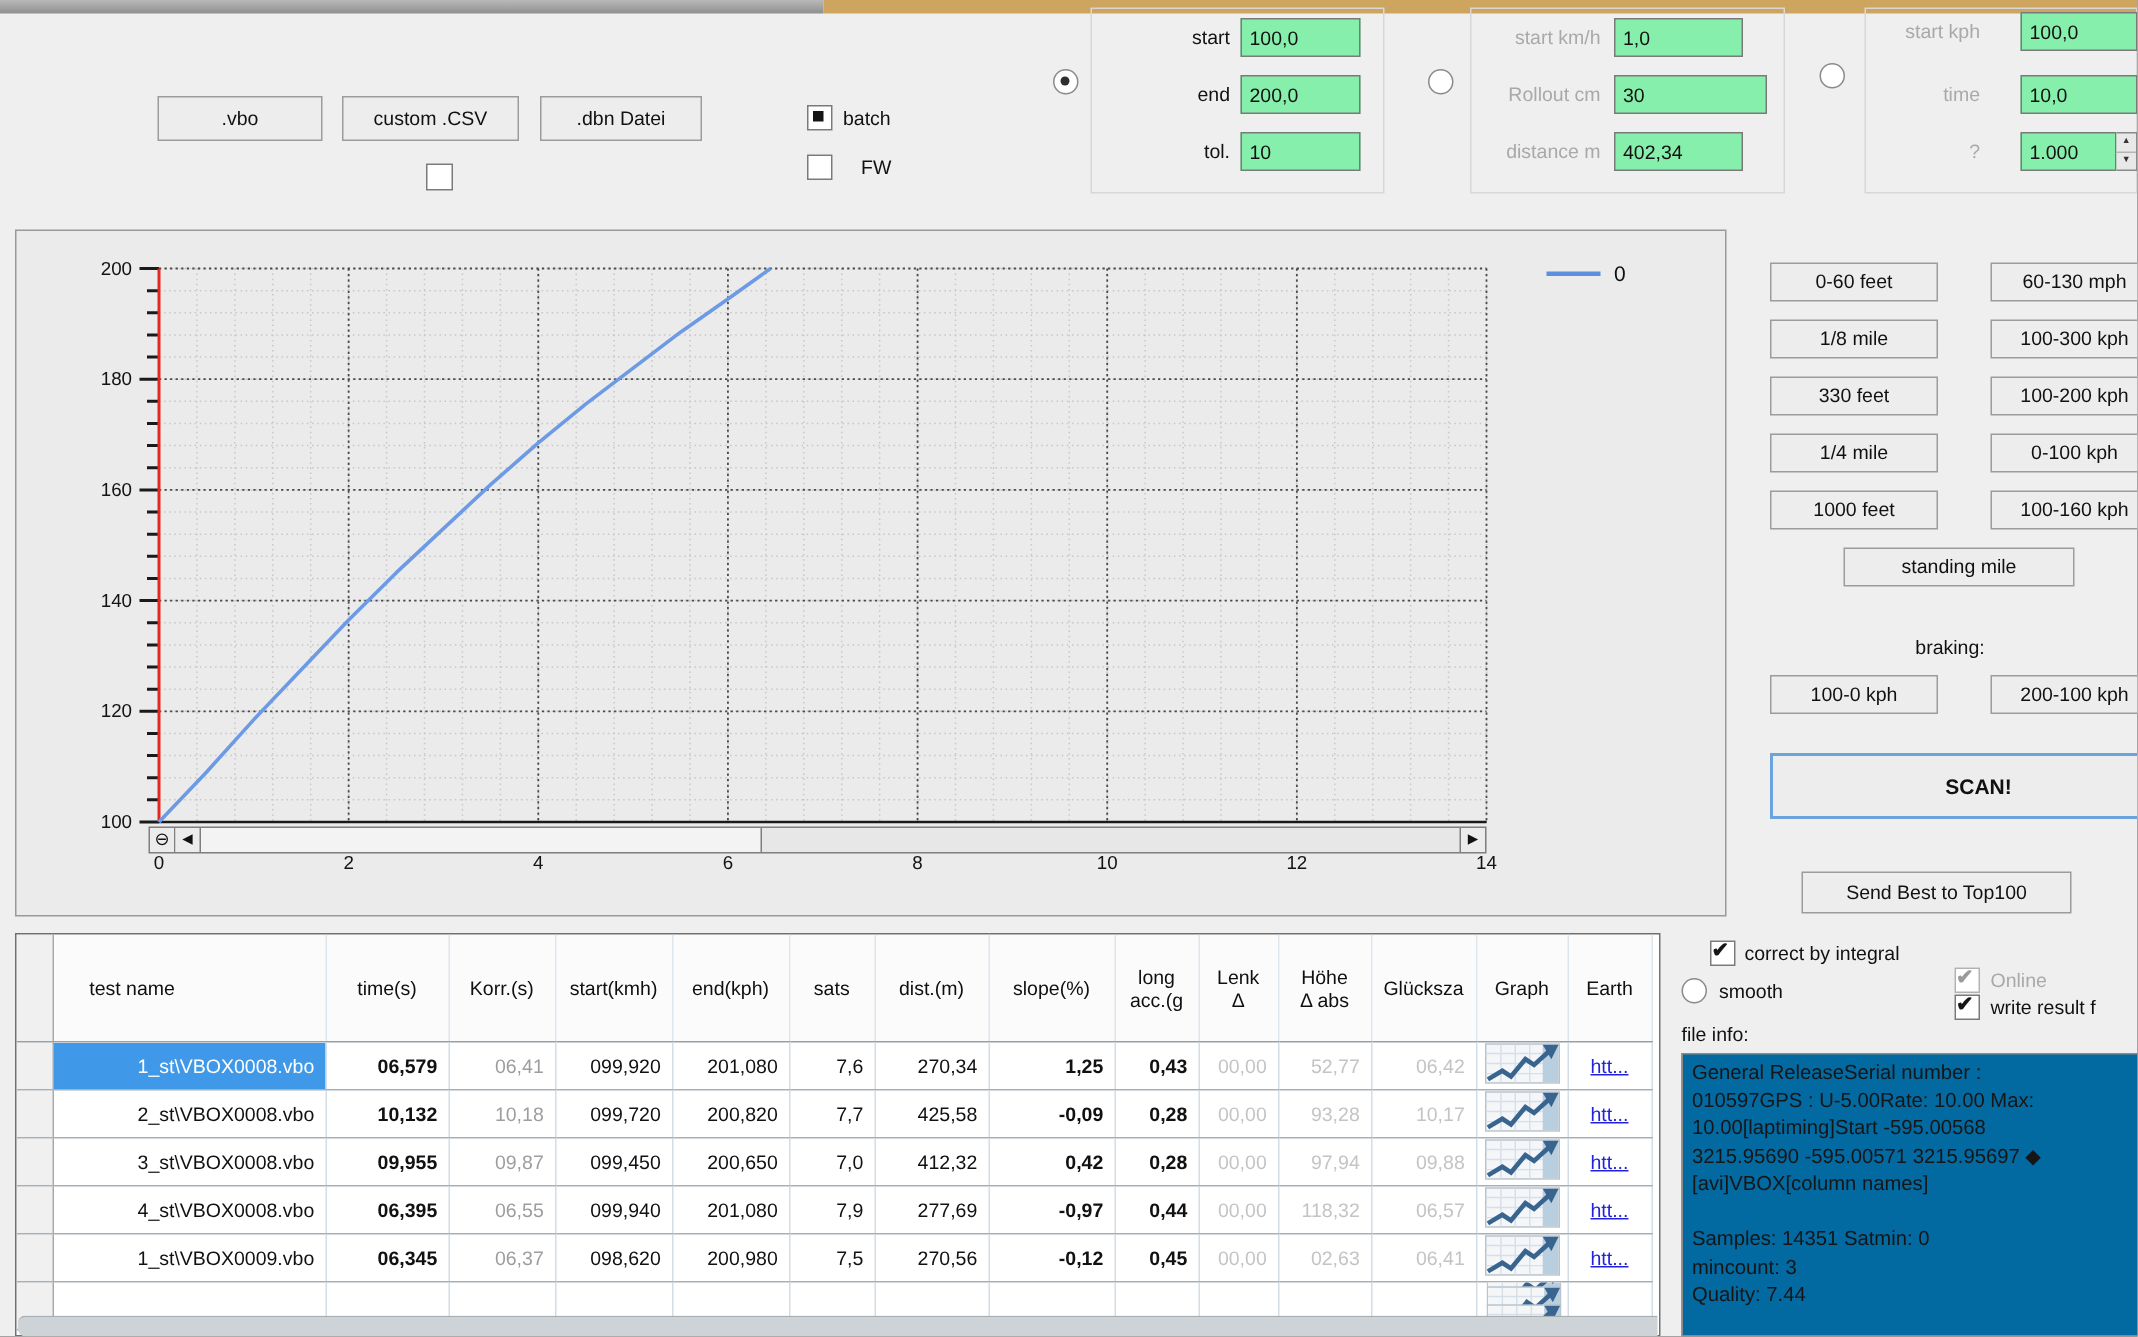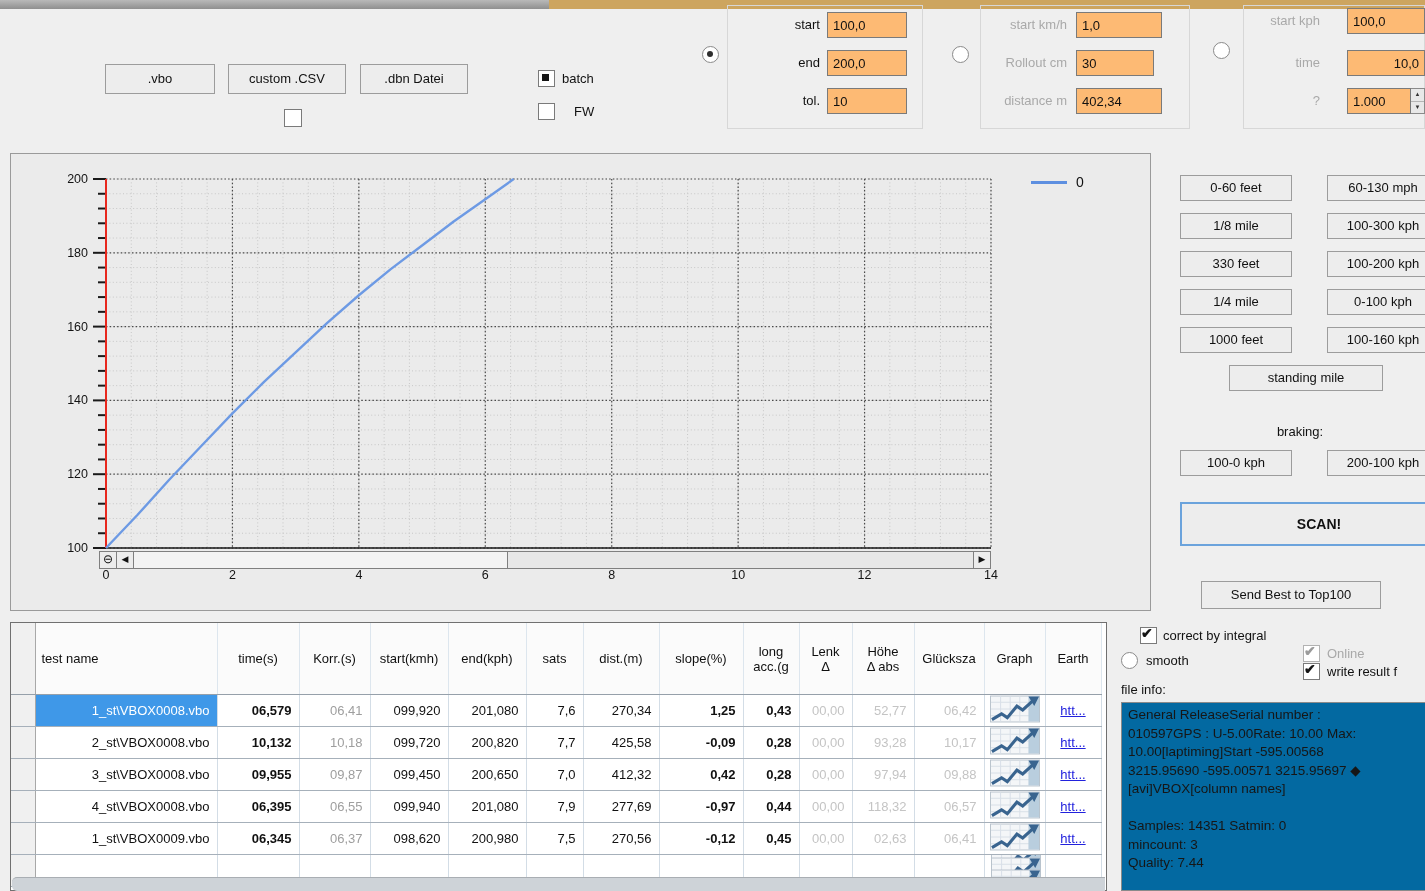--- a/index.html
+++ b/index.html
@@ -2,21 +2,21 @@
 <html><head>
 <meta charset="utf-8">
 <style>
   html,body{margin:0;padding:0;background:#6b6b6b;}
   .screen{position:relative;width:1425px;height:891px;overflow:hidden;background:#efefef;
           font-family:"Liberation Sans",sans-serif;font-size:13px;color:#111;}
   
   .strip-gray{position:absolute;left:0;top:0;width:549px;height:9px;background:linear-gradient(#b9b9b9,#8f8f8f);}
   .strip-tan{position:absolute;left:549px;top:0;width:876px;height:9px;background:#cda55f;}
   
-  .txt{position:absolute;border:1px solid #7a7a7a;background:#fdba74;font:13px "Liberation Sans",sans-serif;
+  .txt{position:absolute;border:1px solid #7a7a7a;background:#86efac;font:13px "Liberation Sans",sans-serif;
        padding:3px 5px;box-sizing:border-box;color:#111;}
   .btn{position:absolute;border:1px solid #9c9c9c;background:#ededed;text-align:center;height:26px;
        line-height:24px;box-sizing:border-box;cursor:default;white-space:nowrap;overflow:hidden;}
   .btn.tall{height:30px;line-height:28px;}
   .lbl{position:absolute;white-space:nowrap;}
   .lbl.gray{color:#a9a9a9;}
   .lbl.right{text-align:right;}
   .grp{position:absolute;border:1px solid #d7d7d7;box-sizing:border-box;}
   .chk{position:absolute;width:15px;height:15px;background:#fff;border:1px solid #7a7a7a;box-sizing:content-box;}
   .chk.checked::after{content:"✔";position:absolute;left:0;top:-3px;font-size:14px;font-weight:700;color:#151515;}
@@ -51,21 +51,21 @@
             box-sizing:border-box;overflow:hidden;}
   .fileinfo .text{position:absolute;left:0;top:0;right:15px;bottom:0;padding:3px 2px 3px 6px;font-size:13.5px;
                   line-height:18.5px;white-space:nowrap;overflow:hidden;color:#161616;}
   .fileinfo .vtrack{position:absolute;right:0;top:0;width:15px;height:100%;background:#f1f1f1;border-left:1px solid #dcdcdc;}
   
   .tablewrap{position:absolute;left:10px;top:622px;width:1097px;height:269px;overflow:hidden;
              border:1px solid #707070;background:#fff;box-sizing:border-box;}
   table.grid{border-collapse:collapse;table-layout:fixed;font:13px "Liberation Sans",sans-serif;}
   table.grid th{font-weight:400;background:#fbfbfb;border-right:1px solid #dde6ee;border-bottom:1px solid #96a0aa;
                 height:71px;white-space:pre-line;text-align:center;padding:0 3px;color:#0f0f0f;overflow:hidden;}
-  table.grid th.first{text-align:left;padding-left:6px;}
+  table.grid th.first{text-align:left;padding-left:24px;}
   table.grid th.corner,table.grid td.rowhdr{background:#f0f0f0;border-right:1px solid #a8a8a8;}
   table.grid td{border-right:1px solid #d3dde6;border-bottom:1px solid #a6b0ba;height:31px;padding:0 7px;
                 text-align:right;white-space:nowrap;overflow:hidden;}
   table.grid td.graph,table.grid td.earth{text-align:center;padding:0 2px;}
   td.sel{background:#3f98e8;color:#fff;}
   .gray1{color:#9e9e9e;} .gray2{color:#c4c4c4;} .boldv{font-weight:700;}
   .lnk{color:#2222dd;text-decoration:underline;}
   td.graph{position:relative;}
   .stack{position:relative;height:31px;overflow:visible;}
   .stack svg{position:absolute;left:4px;}
@@ -115,30 +115,30 @@
   <span class="lbl right" style="left:760px;top:55px;width:60px;">end</span>
   <input class="txt" style="left: 827px; top: 50px; width: 80px; height: 26px;" value="200,0">
   <span class="lbl right" style="left:760px;top:93px;width:60px;">tol.</span>
   <input class="txt" style="left: 827px; top: 88px; width: 80px; height: 26px;" value="10">
 
   <span class="radio" style="left:952px;top:46px;"></span>
   <div class="grp" style="left:980px;top:5px;width:210px;height:124px;"></div>
   <span class="lbl gray right" style="left:983px;top:17px;width:84px;">start km/h</span>
   <input class="txt" style="left: 1076px; top: 12px; width: 86px; height: 26px;" value="1,0">
   <span class="lbl gray right" style="left:983px;top:55px;width:84px;">Rollout cm</span>
-  <input class="txt" style="left: 1076px; top: 50px; width: 78px; height: 26px;" value="30">
+  <input class="txt" style="left: 1076px; top: 50px; width: 102px; height: 26px;" value="30">
   <span class="lbl gray right" style="left:983px;top:93px;width:84px;">distance m</span>
   <input class="txt" style="left: 1076px; top: 88px; width: 86px; height: 26px;" value="402,34">
 
   <span class="radio" style="left:1213px;top:42px;"></span>
   <div class="grp" style="left:1243px;top:5px;width:182px;height:124px;"></div>
   <span class="lbl gray right" style="left:1248px;top:13px;width:72px;">start kph</span>
   <input class="txt" style="left: 1347px; top: 8px; width: 78px; height: 26px;" value="100,0">
   <span class="lbl gray right" style="left:1248px;top:55px;width:72px;">time</span>
-  <input class="txt" style="left: 1347px; top: 50px; width: 78px; height: 26px; text-align: right;" value="10,0">
+  <input class="txt" style="left: 1347px; top: 50px; width: 78px; height: 26px;" value="10,0">
   <span class="lbl gray right" style="left:1248px;top:93px;width:72px;">?</span>
   <input class="txt" style="left: 1347px; top: 88px; width: 64px; height: 26px;" value="1.000">
   <div class="spin" style="left:1411px;top:88px;">
     <div>▲</div>
     <div>▼</div>
   </div>
 
   <div class="chart-panel">
     <svg id="chart-svg" width="1139" height="456">
         <line x1="95" y1="25" x2="95" y2="394" stroke="#c7c7c7" stroke-width="1" stroke-dasharray="1,2.4"></line>

